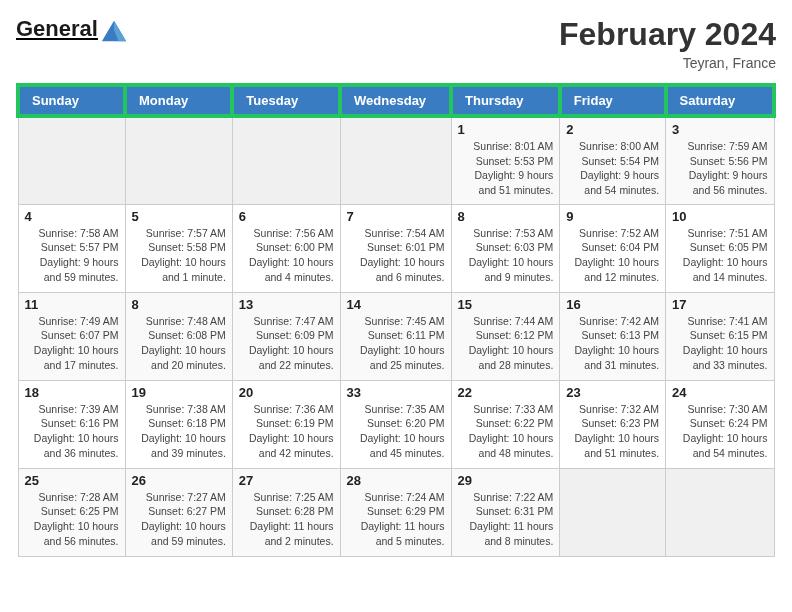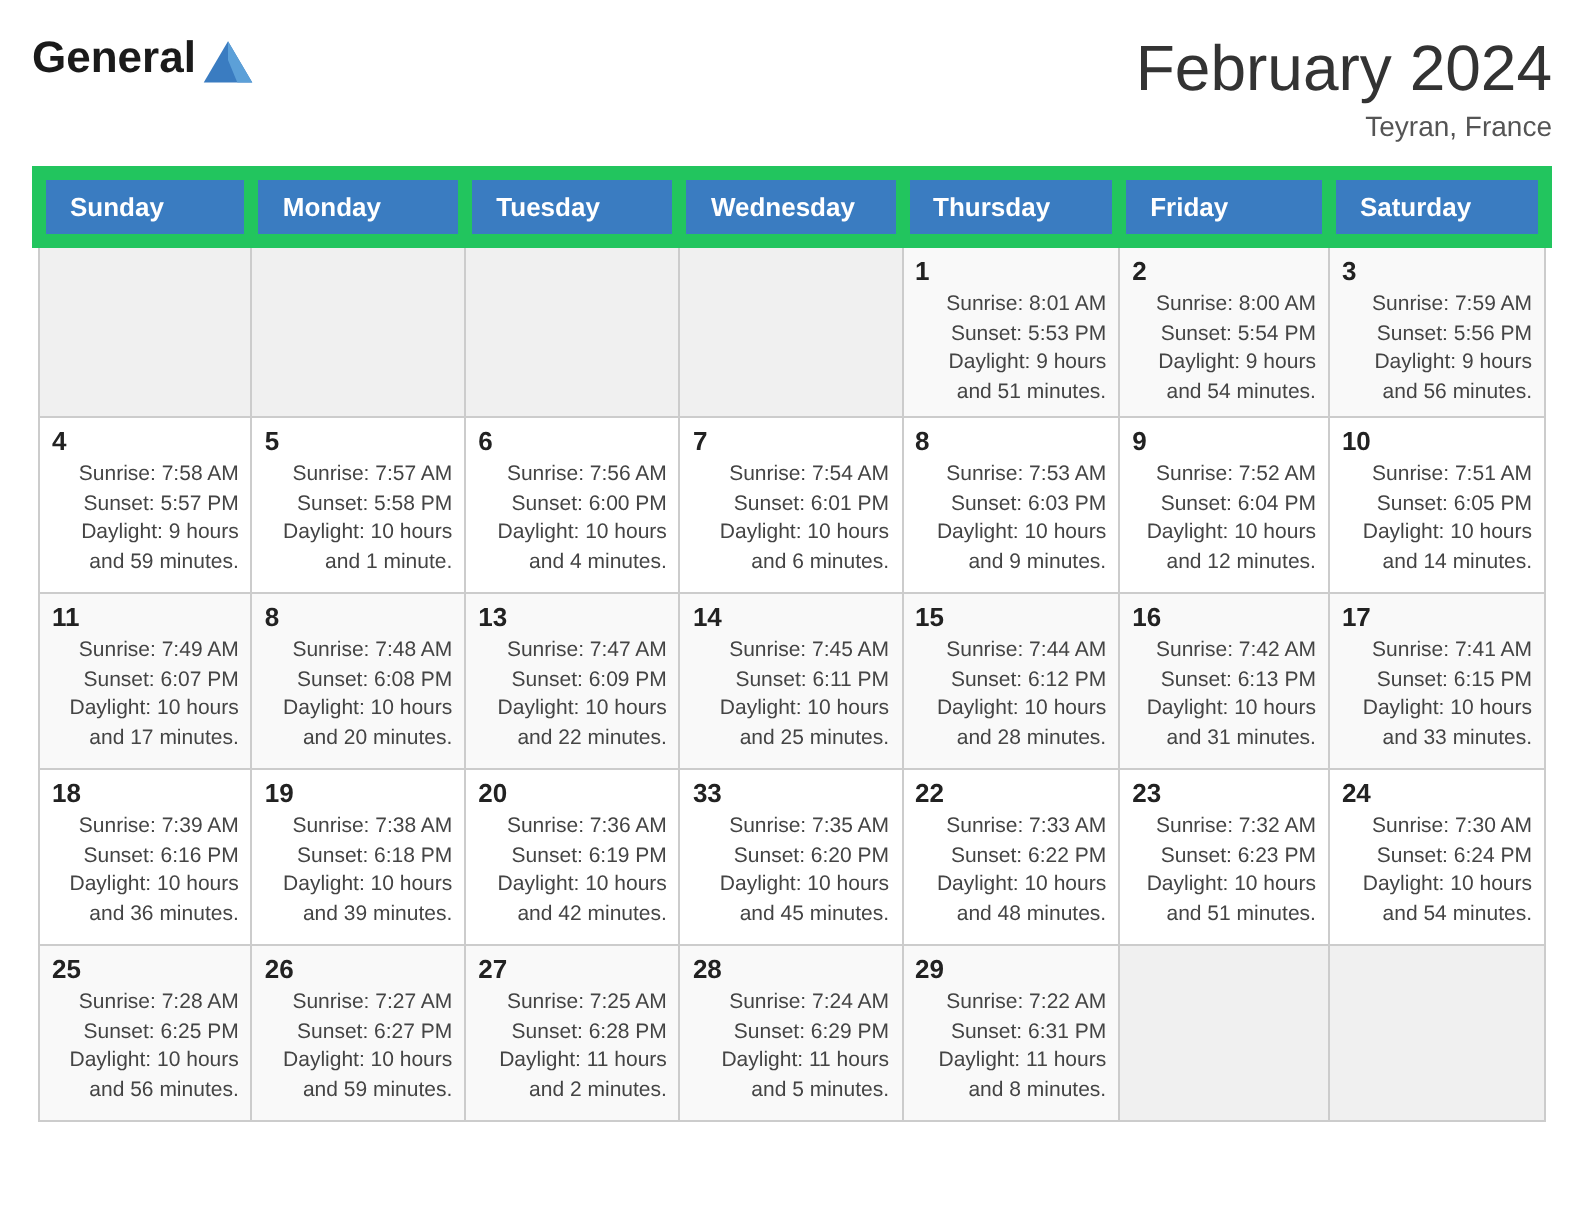--- a/index.html
+++ b/index.html
@@ -12,52 +12,53 @@
     }
     .header {
       display: flex;
       justify-content: space-between;
       align-items: flex-start;
       margin-bottom: 12px;
     }
     .logo {
       display: flex;
       align-items: center;
+      text-decoration: underline;
     }
     .logo-icon {
       width: 28px;
       height: 28px;
       margin-left: 2px;
     }
     .title-block {
       text-align: right;
     }
     .month-title {
       font-size: 32px;
-      font-weight: normal;
+      font-weight: bold;
       color: #333;
     }
     .location {
       font-size: 14px;
       color: #555;
       margin-top: 2px;
     }
     table {
       width: 100%;
       border-collapse: collapse;
       font-size: 11px;
     }
     thead tr th {
       background: #3a7cc1;
       color: #fff;
       padding: 6px 12px;
       font-weight: bold;
       font-size: 13px;
       text-align: left;
-      border: 7px solid #22c55e;
+      border: 4px solid #22c55e;
     }
     tbody tr td {
       border: 1px solid #ccc;
       vertical-align: top;
       padding: 4px 6px;
       width: 113px;
       min-height: 80px;
       height: 88px;
       background: #fff;
     }

